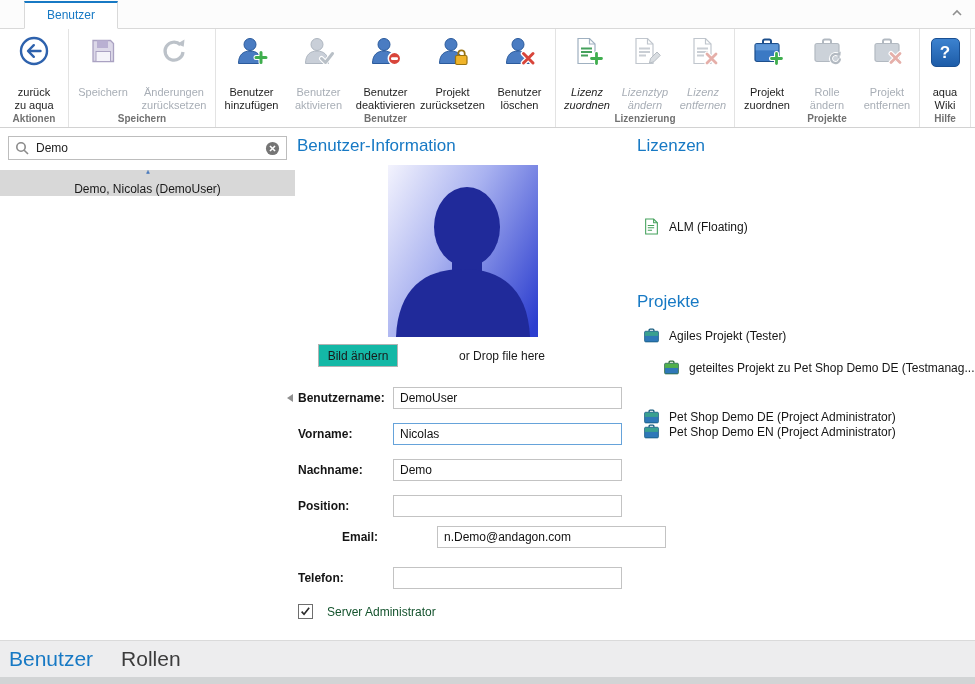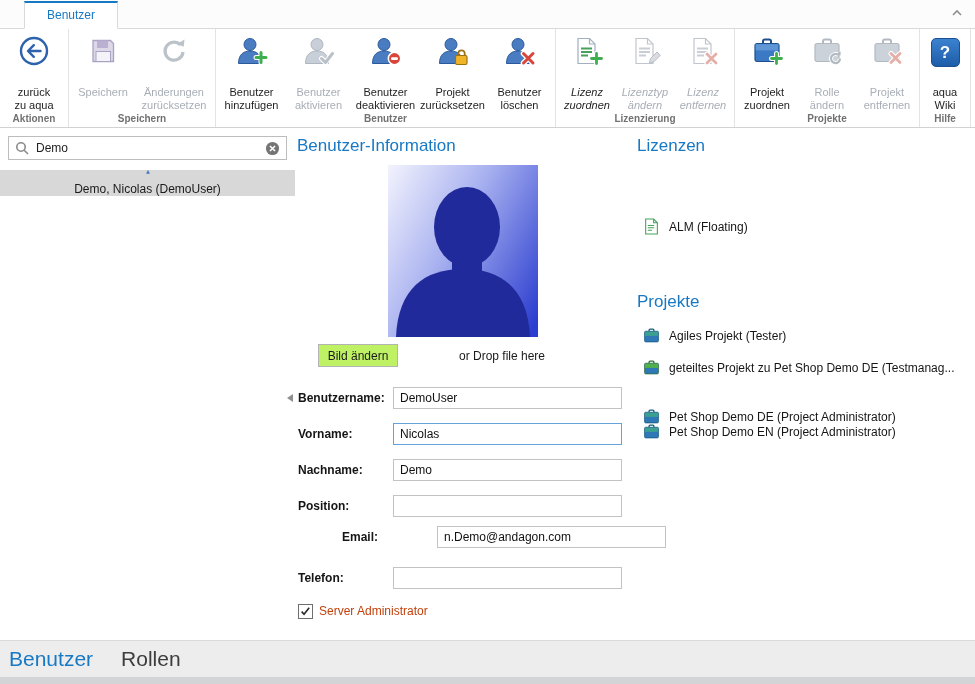--- a/index.html
+++ b/index.html
@@ -27,28 +27,28 @@
   .searchbox{margin:8px 8px 10px;height:24px;border:1px solid #bdbdbd;display:flex;align-items:center;padding:0 6px;gap:5px;box-sizing:border-box;background:#fff;}
   .searchbox input{flex:1;border:0;outline:none;font-size:12px;color:#222;background:transparent;font-family:"Liberation Sans",sans-serif;}
   .clear-btn{line-height:0;cursor:pointer;}
   .user-row{height:26px;display:flex;align-items:center;gap:8px;padding:0 11px;font-size:12px;color:#1a1a1a;cursor:pointer;flex-direction:column;}
   .user-row.selected{background:#d8d8d8;}
 
   
   .main{position:absolute;top:128px;left:297px;right:0;bottom:44px;background:#fff;}
   .sec-title{position:absolute;font-size:17px;color:#1779c4;}
   .avatar{position:absolute;left:91px;top:37px;width:150px;height:172px;background:linear-gradient(118deg,#f3f3fd 0%,#a9b2f0 42%,#2c3ecf 96%);overflow:hidden;}
-  .btn-bild{position:absolute;left:21px;top:216px;width:80px;height:23px;background:#bef264;border:1px solid #b3b3b3;font-size:12px;color:#1a1a1a;font-family:"Liberation Sans",sans-serif;cursor:pointer;}
+  .btn-bild{position:absolute;left:21px;top:216px;width:80px;height:23px;background:#14b8a6;border:1px solid #b3b3b3;font-size:12px;color:#1a1a1a;font-family:"Liberation Sans",sans-serif;cursor:pointer;}
   .drop-hint{position:absolute;left:120px;top:221px;width:170px;text-align:center;font-size:12px;color:#1a1a1a;}
   .frow{position:absolute;left:0;height:24px;width:330px;}
   .flabel{position:absolute;left:1px;top:4px;font-size:12px;font-weight:bold;color:#151515;}
   .finput{position:absolute;left:96px;top:0;width:229px;height:22px;box-sizing:border-box;border:1px solid #c3c3c3;font-size:12px;padding:0 6px;color:#111;background:#fff;font-family:"Liberation Sans",sans-serif;}
   .finput.focused{border-color:#66a3da;}
   .fmarker{position:absolute;left:-10px;top:7px;width:0;height:0;border-top:4px solid transparent;border-bottom:4px solid transparent;border-right:6px solid #8f8f8f;}
-  .admin-row{position:absolute;left:1px;top:476px;display:flex;align-items:flex-start;gap:6px;font-size:12px;color:#c2410c;cursor:pointer;}
+  .admin-row{position:absolute;left:1px;top:476px;display:flex;align-items:center;gap:14px;font-size:12px;color:#14532d;cursor:pointer;}
   .cb{width:13px;height:13px;border:1px solid #6e6e6e;background:#fff;display:flex;align-items:center;justify-content:center;box-sizing:content-box;}
 
   
   .rc-item{position:absolute;display:flex;align-items:center;gap:9px;font-size:12px;color:#161616;white-space:nowrap;cursor:default;}
 
   
   .bottombar{position:absolute;left:0;right:0;bottom:7px;height:37px;background:#ededee;border-top:1px solid #dadada;display:flex;align-items:center;gap:28px;padding-left:9px;box-sizing:border-box;}
   .btab{font-size:21px;color:#3c3c3c;cursor:pointer;}
   .btab.active{color:#1779c4;}
   .bottomstrip{position:absolute;left:0;right:0;bottom:0;height:7px;background:#d2d4d5;}
@@ -336,21 +336,21 @@
     <div class="sec-title" style="left:340px;top:164px;">Projekte</div>
 
     <div class="rc-item" style="left:346px;top:199px;">
       <svg width="17" height="17" viewBox="0 0 32 32">
           <path d="M11.5 8V5.8A1.8 1.8 0 0 1 13.3 4h5.4a1.8 1.8 0 0 1 1.8 1.8V8" stroke="#155a7e" stroke-width="2.4" fill="none"></path>
           <rect x="3" y="8" width="26" height="20" rx="2" fill="#2f78b8" stroke="#155a7e" stroke-width="1.5"></rect>
           <rect x="3.8" y="8.8" width="24.4" height="8" fill="#3aa08f"></rect>
         </svg>
       <span>Agiles Projekt (Tester)</span>
     </div>
-    <div class="rc-item" style="left:346px;top:231px;">
+    <div class="rc-item" style="left:366px;top:231px;">
       <svg width="17" height="17" viewBox="0 0 32 32">
           <path d="M11.5 8V5.8A1.8 1.8 0 0 1 13.3 4h5.4a1.8 1.8 0 0 1 1.8 1.8V8" stroke="#2d6b3a" stroke-width="2.4" fill="none"></path>
           <rect x="3" y="8" width="26" height="20" rx="2" fill="#2f78b8" stroke="#2d6b3a" stroke-width="1.5"></rect>
           <rect x="3.8" y="8.8" width="24.4" height="8" fill="#52b04a"></rect>
         </svg>
       <span>geteiltes Projekt zu Pet Shop Demo DE (Testmanag...</span>
     </div>
     <div class="rc-item" style="left:346px;top:280px;">
       <svg width="17" height="17" viewBox="0 0 32 32">
           <path d="M11.5 8V5.8A1.8 1.8 0 0 1 13.3 4h5.4a1.8 1.8 0 0 1 1.8 1.8V8" stroke="#155a7e" stroke-width="2.4" fill="none"></path>

